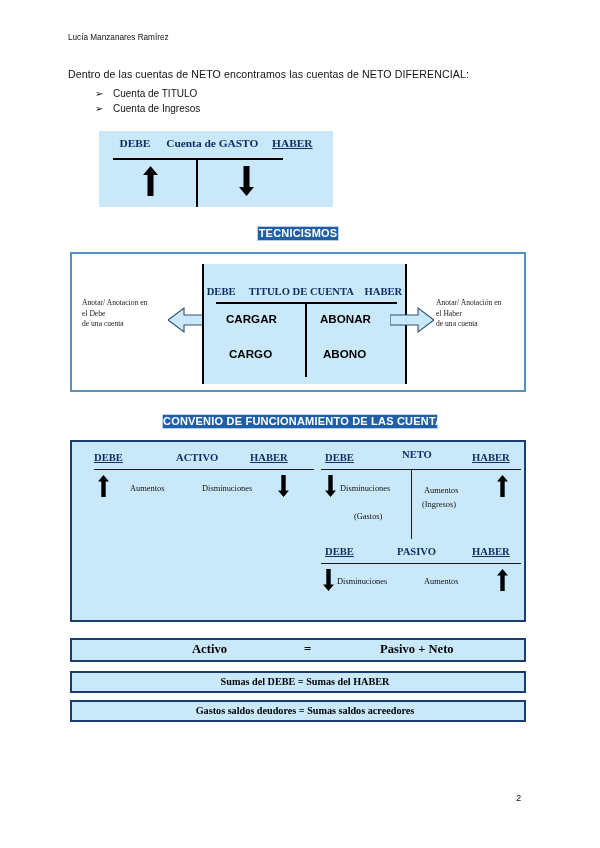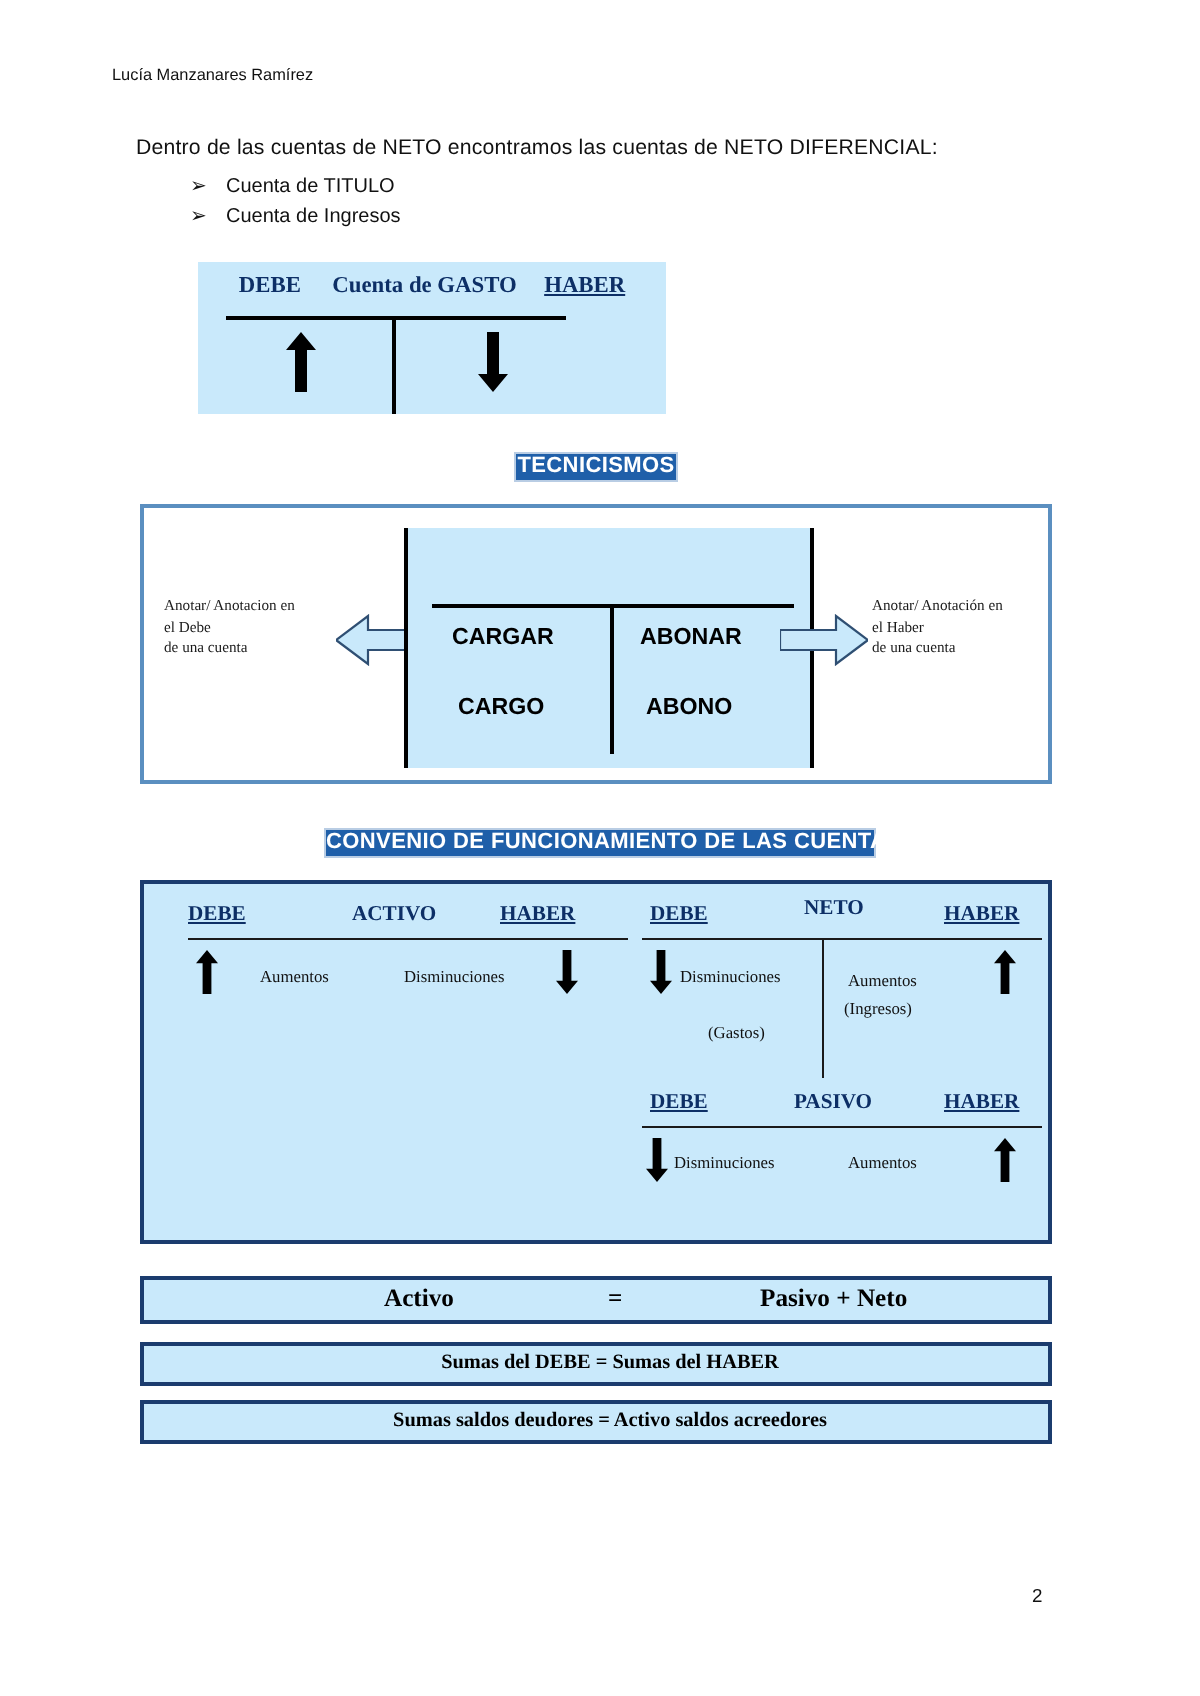--- a/index.html
+++ b/index.html
@@ -17,21 +17,21 @@
   }
   .page {
     position: absolute;
     inset: 0;
     background: #ffffff;
   }
 
   
   .header {
     position: absolute;
-    left: 56px;
+    left: 68px;
     top: 33px;
     width: 494px;
     height: 14px;
     font-size: 8.2px;
     color: #111;
   }
   .header .hdr-left {
     position: absolute;
     left: 0;
     top: 0;
@@ -339,20 +339,27 @@
       <div>de una cuenta</div>
     </div>
 
     <div class="bigarrow" style="left:96px; top:51px;">
       <svg viewBox="0 0 44 30">
         <polygon points="0,15 16,3 16,10 44,10 44,20 16,20 16,27" fill="#c9e9fb" stroke="#2f4f73" stroke-width="1.1"></polygon>
       </svg>
     </div>
 
     <div class="tec-inner">
+      <div class="tec-head">
+        <span class="und">DEBE</span>
+        <span style="display:inline-block;width:8px"></span>
+        <span>TITULO DE CUENTA</span>
+        <span style="display:inline-block;width:6px"></span>
+        <span>HABER</span>
+      </div>
       <div class="tec-hr"></div>
       <div class="tec-vr"></div>
       <div class="tec-word" style="left:22px; top:48px;">CARGAR</div>
       <div class="tec-word" style="left:116px; top:48px;">ABONAR</div>
       <div class="tec-word" style="left:25px; top:83px;">CARGO</div>
       <div class="tec-word" style="left:119px; top:83px;">ABONO</div>
     </div>
 
     <div class="bigarrow" style="left:318px; top:51px;">
       <svg viewBox="0 0 44 30">
@@ -441,17 +448,17 @@
   <div class="eqbar first" style="top:638px;">
     <div class="eq-grid">
       <span style="left:120px;">Activo</span>
       <span style="left:232px;">=</span>
       <span style="left:308px;">Pasivo + Neto</span>
     </div>
   </div>
 
   <div class="eqbar row" style="top:671px;">Sumas del DEBE = Sumas del HABER</div>
 
-  <div class="eqbar row" style="top:700px;">Sumas saldos deudores = Activo saldos acreedores</div>
+  <div class="eqbar row" style="top:700px;">Gastos saldos deudores = Sumas saldos acreedores</div>
 
   <div class="pagenum">2</div>
 
 </div>
 
 </body></html>

